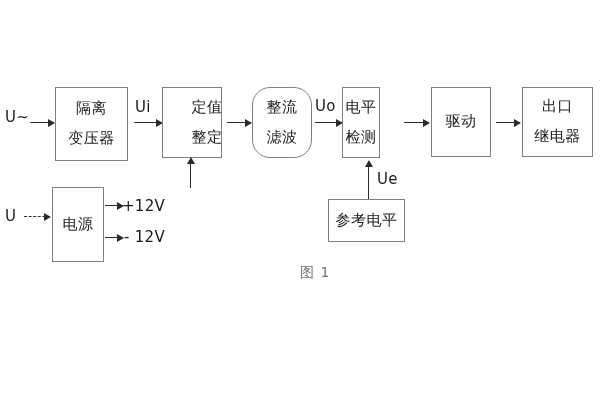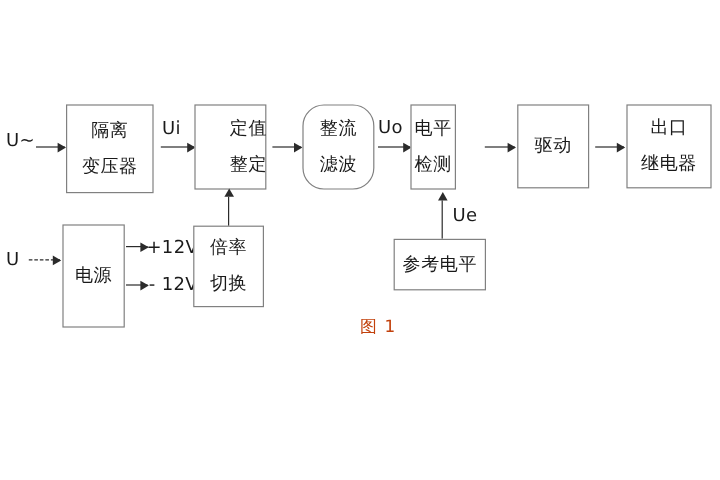--- a/index.html
+++ b/index.html
@@ -42,21 +42,21 @@
     color: #1a1a1a;
     font-size: 15px;
     white-space: nowrap;
     letter-spacing: 0.3px;
   }
   .label.sig {
     font-size: 15px;
   }
   .caption {
     position: absolute;
-    color: #c2410c;
+    color: #737373;
     font-size: 14px;
     white-space: nowrap;
     letter-spacing: 1px;
   }
 
   
   .arrow-r {
     position: absolute;
     height: 0;
     border-top: 1.5px solid #2b2b2b;
@@ -135,34 +135,30 @@
   <div class="arrow-r" style="left:496px; top:122px; width:24px;"></div>
 
   <div class="block" style="left:522px; top:87px; width:71px; height:70px;">
     <span class="line">出口</span>
     <span class="line">继电器</span>
   </div>
 
   <div class="label sig" style="left:5px; top:207px;">U</div>
   <div class="arrow-r dashed" style="left:24px; top:216px; width:26px;"></div>
 
-  <div class="block single" style="left:52px; top:187px; width:52px; height:86px;">
+  <div class="block single" style="left:52px; top:187px; width:52px; height:75px;">
     <span class="line">电源</span>
   </div>
 
   <div class="arrow-r" style="left:105px; top:205px; width:18px;"></div>
   <div class="label" style="left:122px; top:197px;">+12V</div>
 
   <div class="arrow-r" style="left:105px; top:237px; width:18px;"></div>
   <div class="label" style="left:124px; top:228px;">- 12V</div>
 
-  <div class="block" style="left:161px; top:188px; width:59px; height:68px;">
-    <span class="line">倍率</span>
-    <span class="line">切换</span>
-  </div>
 
   <div class="arrow-u" style="left:190px; top:164px; height:24px;"></div>
 
   <div class="arrow-u" style="left:368px; top:167px; height:32px;"></div>
   <div class="label sig" style="left:377px; top:170px;">Ue</div>
 
   <div class="block single" style="left:328px; top:199px; width:77px; height:43px;">
     <span class="line">参考电平</span>
   </div>
 

